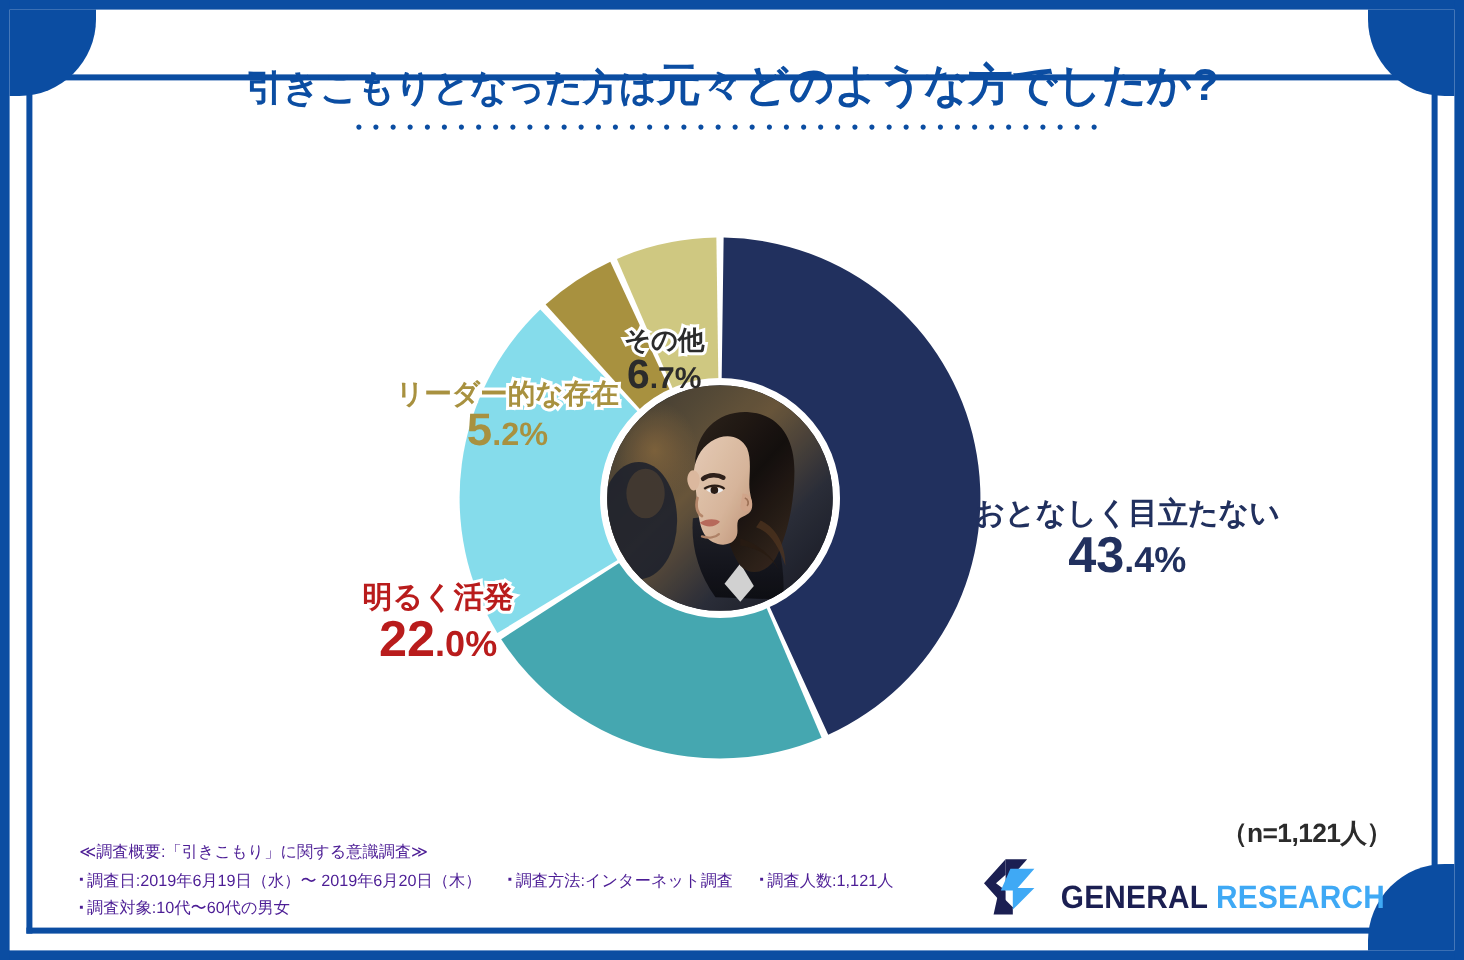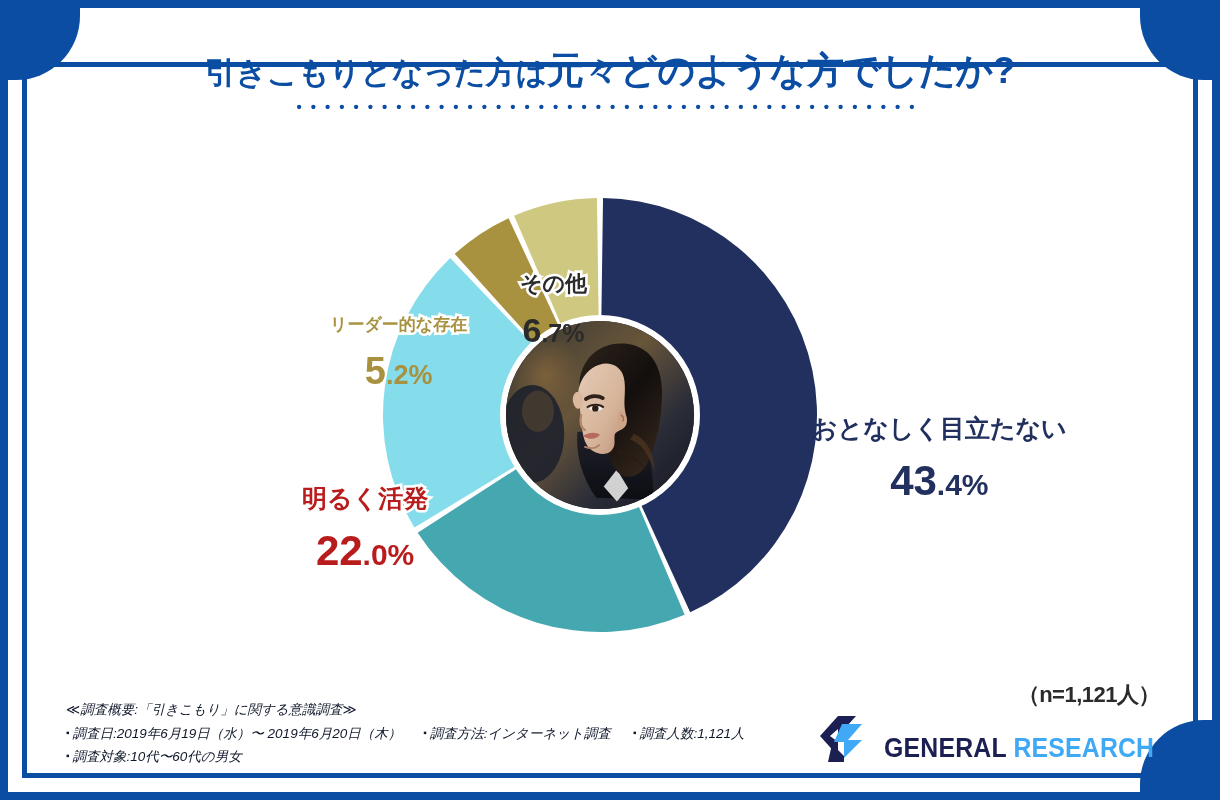--- a/index.html
+++ b/index.html
@@ -81,62 +81,61 @@
   #center-photo svg { display: block; width: 100%; height: 100%; }
 
   
   .slice-label {
     position: absolute;
     white-space: nowrap;
     font-weight: 700;
     line-height: 1.05;
   }
   .slice-label .lab-name { display: block; font-size: 25px; }
-  .slice-label .lab-val  { display: block; font-size: 42px; margin-top: 18px; }
+  .slice-label .lab-val  { display: block; font-size: 42px; margin-top: 0; }
   .slice-label .lab-val .frac { font-size: 30px; }
 
   .outlined .lab-name,
   .outlined .lab-val {
     paint-order: stroke;
     -webkit-text-stroke: 5px #ffffff;
   }
   .outlined .lab-name span,
   .outlined .lab-val span { -webkit-text-stroke: 0; }
 
   #label-navy  { left: 812px; top: 295px; color: #21305e; text-align: center; }
   #label-teal  { left: 452px; top: 570px; color: #1f7f8c; text-align: center; }
   #label-cyan  { left: 302px; top: 365px; color: #b91c1c; text-align: center; }
   #label-gold1 { left: 330px; top: 196px; color: #a8913f; text-align: center; }
   #label-gold2 { left: 520px; top: 152px; color: #2b2b2b; text-align: center; }
 
-  #label-gold1 .lab-name { font-size: 17px; }
+  #label-gold1 .lab-name { font-size: 23px; }
   #label-gold1 .lab-val  { font-size: 38px; }
   #label-gold2 .lab-name { font-size: 22px; }
   #label-gold2 .lab-val  { font-size: 34px; }
   #label-gold2 .lab-val .frac { font-size: 25px; }
   #label-gold1 .lab-val .frac { font-size: 27px; }
 
   
   #sample-size {
     position: absolute;
     right: 60px; bottom: 90px;
     font-size: 22px;
     font-weight: 700;
     color: #2b2b2b;
     letter-spacing: -0.5px;
     margin-left: 31px;
   }
 
   #survey-meta {
     position: absolute;
     left: 66px; bottom: 32px;
-    color: #0f172a;
+    color: #4c1d95;
     font-size: 13.5px;
     line-height: 1.72;
-    font-style: italic;
   }
   #survey-meta .meta-row { white-space: nowrap; }
   #survey-meta .meta-item { margin-right: 22px; }
   #survey-meta .bullet { font-size: 10px; vertical-align: 2px; margin-right: 3px; }
 
   #logo {
     position: absolute;
     right: 42px; bottom: 36px;
     display: flex;
     align-items: flex-end;

